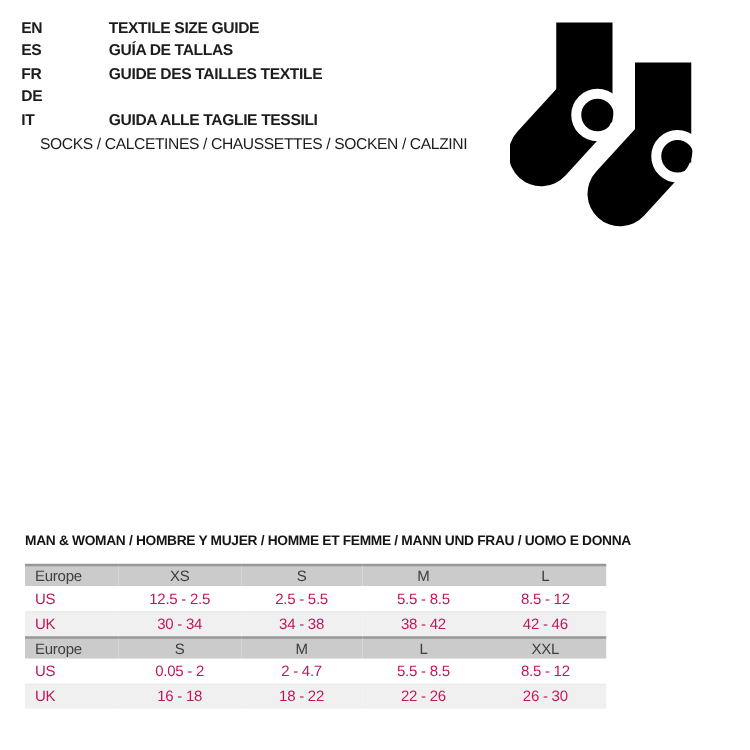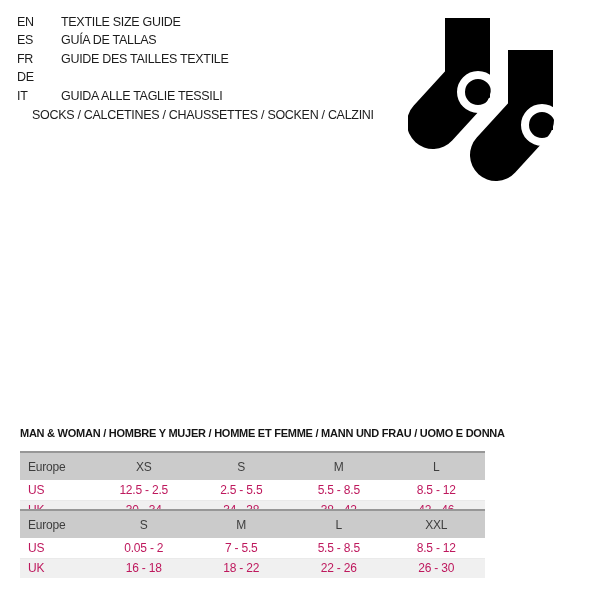--- a/index.html
+++ b/index.html
@@ -12,24 +12,25 @@
     color: #1c1c1c;
     -webkit-font-smoothing: antialiased;
   }
 
   
   .lang-block { position: absolute; left: 17px; top: 13px; }
   .lang-row {
     display: flex;
     line-height: 18.4px;
     font-size: 12.5px;
-    font-weight: normal;
+    font-weight: bold;
     letter-spacing: -0.3px;
     color: #1c1c1c;
     white-space: nowrap;
+    gap: 26px;
   }
   .lang-code { width: 44px; flex: 0 0 44px; }
 
   .product-line {
     position: absolute; left: 32px; top: 108px;
     font-size: 12.5px; font-weight: normal;
     letter-spacing: -0.3px; line-height: 14px;
     color: #1c1c1c; white-space: nowrap;
   }
 
@@ -44,21 +45,21 @@
     font-size: 11px; font-weight: bold;
     letter-spacing: -0.25px; line-height: 14px;
     color: #151515; margin: 0 0 11px 0; white-space: nowrap;
   }
   table.size-table {
     border-collapse: collapse;
     width: 465px;
     table-layout: fixed;
     border-top: 2px solid #979797;
   }
-  table.size-table thead tr { background: #cbcbcb; height: 28px; margin-left: 41px; }
+  table.size-table thead tr { background: #cbcbcb; height: 17px; margin-left: 41px; }
   table.size-table th {
     font-weight: normal; font-size: 12px;
     color: #3e3e3e; letter-spacing: -0.2px;
     text-align: center; padding: 0;
   }
   table.size-table tbody tr { height: 20px; }
   table.size-table tr.row-us { background: #ffffff; border-bottom: 1px solid #eaeaea; }
   table.size-table tr.row-uk { background: #f0f0f0; }
   table.size-table td {
     font-size: 12px; color: #be185d;
@@ -158,21 +159,21 @@
         <th>S</th>
         <th>M</th>
         <th>L</th>
         <th>XXL</th>
       </tr>
     </thead>
     <tbody>
       <tr class="row-us">
         <td>US</td>
         <td>0.05 - 2</td>
-        <td>7 - 5.5</td>
+        <td>2 - 4.7</td>
         <td>5.5 - 8.5</td>
         <td>8.5 - 12</td>
       </tr>
       <tr class="row-uk">
         <td>UK</td>
         <td>16 - 18</td>
         <td>18 - 22</td>
         <td>22 - 26</td>
         <td>26 - 30</td>
       </tr>

